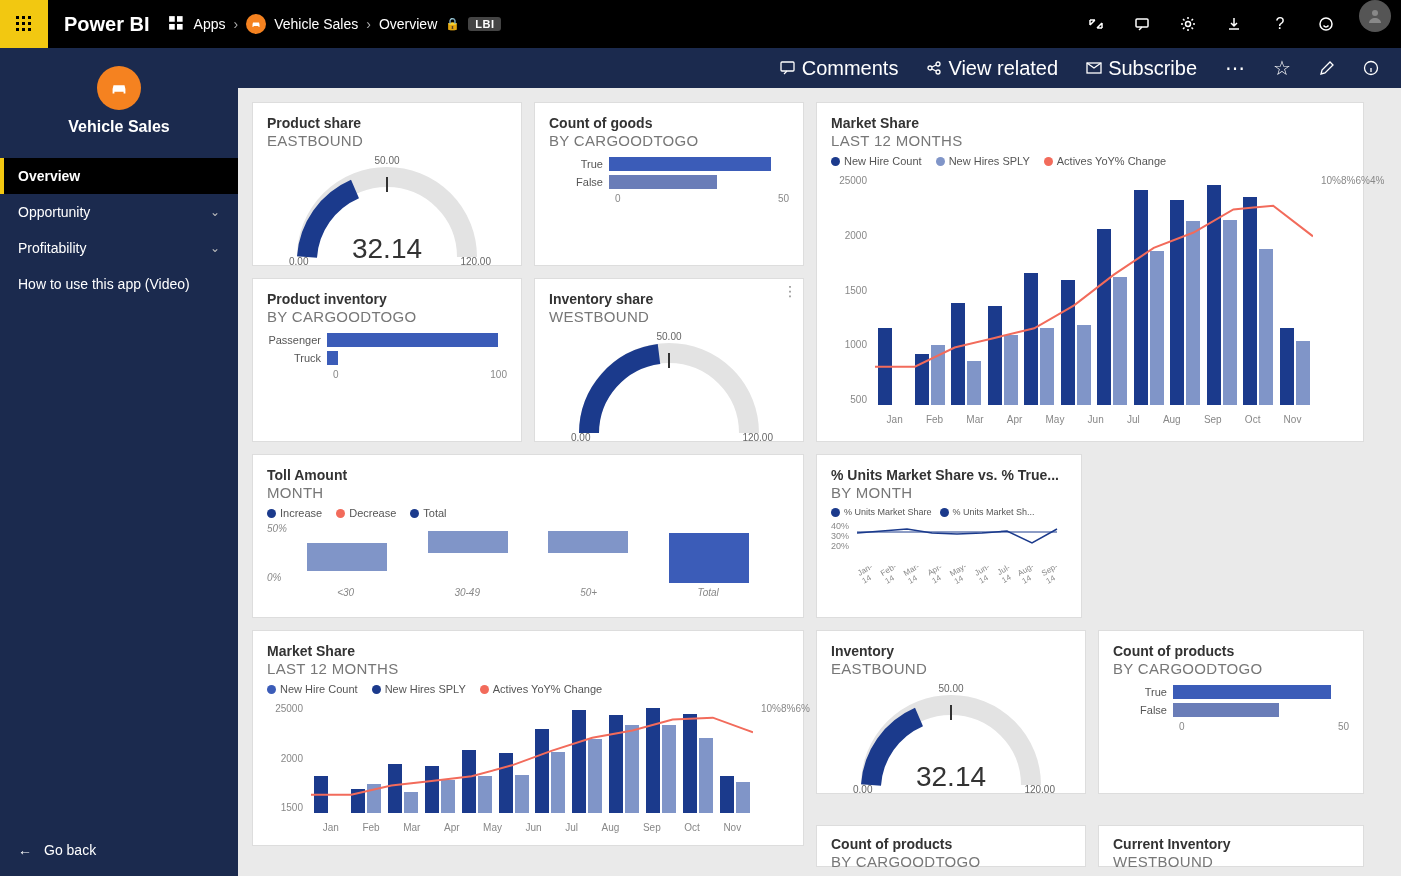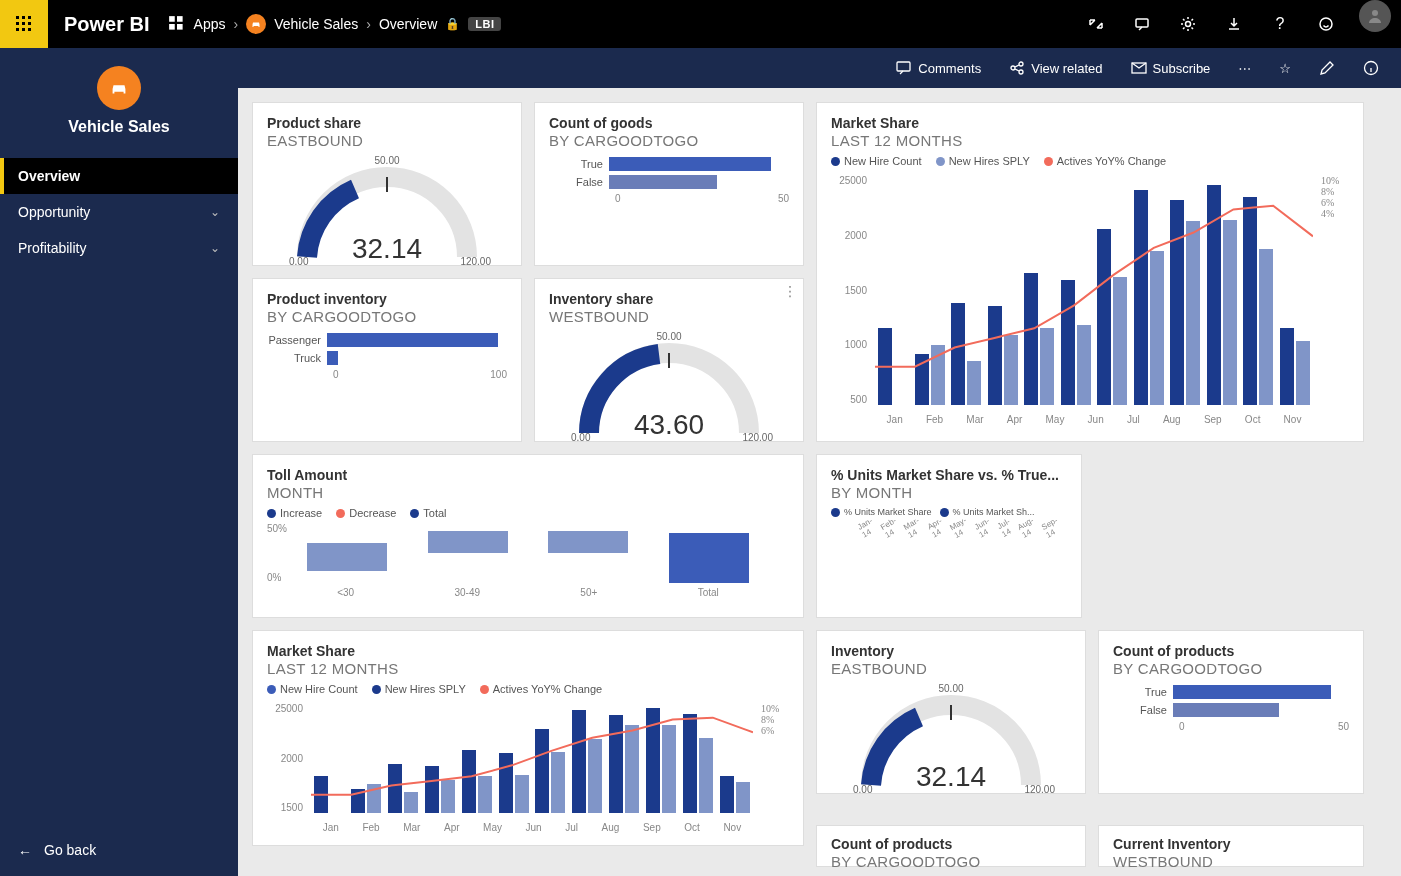--- a/index.html
+++ b/index.html
@@ -14,21 +14,21 @@
 .breadcrumbs .chev { color: #aaa; }
 .bc-icon { width: 18px; height: 18px; }
 .orange-circle { width: 20px; height: 20px; background: #f58220; border-radius: 50%; display: flex; align-items: center; justify-content: center; }
 .lbi-tag { background: #444; padding: 1px 7px; border-radius: 3px; font-size: 11px; font-weight: 600; letter-spacing: .5px; }
 .topbar-spacer { flex: 1; }
 .top-icons { display: flex; }
 .top-icon { width: 46px; height: 48px; display: flex; align-items: center; justify-content: center; color: #fff; }
 .avatar { width: 32px; height: 32px; background: #555; border-radius: 50%; margin: 0 10px; display:flex;align-items:center;justify-content:center; }
 
 
-.actionbar { height: 40px; background: #1b2a4e; display: flex; align-items: center; justify-content: flex-end; color: #fff; font-size: 13px; padding-right: 10px; gap: 4px; }
+.actionbar { height: 40px; background: #1b2a4e; display: flex; align-items: center; justify-content: flex-end; color: #fff; font-size: 20px; padding-right: 10px; gap: 4px; }
 .action-item { display: flex; align-items: center; gap: 6px; padding: 0 12px; height: 40px; }
 .action-icon { width: 16px; height: 16px; }
 
 
 .main { display: flex; height: calc(876px - 48px); }
 .sidebar { width: 238px; background: #1b2a4e; color: #fff; display: flex; flex-direction: column; position: relative; }
 .sidebar-top { text-align: center; padding: 18px 0 10px; }
 .side-orange-circle { width: 44px; height: 44px; background: #f58220; border-radius: 50%; margin: 0 auto 8px; display:flex;align-items:center;justify-content:center; }
 .side-title { font-weight: 600; font-size: 16px; }
 .nav-section { margin-top: 12px; }
@@ -66,33 +66,33 @@
 .hbar-fill { height: 14px; background: #3b5cb8; }
 .hbar-fill.alt { background: #6a7db8; }
 .hbar-axis { display: flex; justify-content: space-between; font-size: 10px; color: #888; padding-left: 66px; margin-top: 2px; }
 
 
 .legend { display: flex; gap: 14px; font-size: 11px; color: #555; margin-top: 6px; }
 .legend-item { display: flex; align-items: center; gap: 4px; }
 .dot { width: 9px; height: 9px; border-radius: 50%; }
 .market-chart { position: relative; height: 250px; margin-top: 8px; }
 .y-axis { position: absolute; left: 0; top: 0; bottom: 20px; width: 40px; display: flex; flex-direction: column; justify-content: space-between; font-size: 10px; color: #888; text-align: right; padding-right: 4px; }
-.y-axis-r { position: absolute; right: 0; top: 0; bottom: 20px; width: 32px; display:flex;flex-direction:column;justify-content:flex-start;font-size:10px;color:#888;text-align:left;padding-left:4px;font-family:Liberation Serif, serif; }
+.y-axis-r { position: absolute; right: 0; top: 0; bottom: 20px; width: 32px; display:flex;flex-direction:row;justify-content:space-between;font-size:10px;color:#888;text-align:left;padding-left:4px; }
 .bars-area { position: absolute; left: 44px; right: 36px; top: 0; bottom: 20px; display: flex; align-items: flex-end; justify-content: space-around; }
 .bar-group { display: flex; align-items: flex-end; gap: 2px; width: 30px; }
 .bar-a { width: 14px; background: #1b3a8c; }
 .bar-b { width: 14px; background: #8095c8; }
 .x-axis { position: absolute; left: 44px; right: 36px; bottom: 0; display: flex; justify-content: space-around; font-size: 10px; color: #888; }
 .line-overlay { position: absolute; left: 44px; right: 36px; top: 0; bottom: 20px; pointer-events:none; }
 
 
 .toll-tile { width: 552px; height: 164px; }
 .total-units-tile { width: 270px; height: 164px; }
 .units-ms-tile { width: 266px; height: 164px; }
-.toll-chart { position: relative; height: 80px; margin-top: 4px; }
+.toll-chart { position: relative; height: 80px; margin-top: 4px; font-style: italic; }
 .toll-bars { display: flex; justify-content: space-around; align-items: flex-end; height: 60px; padding: 0 20px; }
 .toll-bar { width: 80px; background: #8095c8; }
 .toll-bar.total { background: #3b5cb8; }
 .toll-yaxis { position:absolute;left:0;top:0;height:60px;display:flex;flex-direction:column;justify-content:space-between;font-size:10px;color:#888; }
 .toll-xaxis { display: flex; justify-content: space-around; padding: 4px 20px 0; font-size: 10px; color: #888; }
 
 
 .market2-tile { width: 552px; height: 216px; }
 .inv-tile { width: 270px; height: 164px; }
 .countprod-tile { width: 266px; height: 164px; }
@@ -211,20 +211,23 @@
           <span>Overview</span>
         </div>
       <div class="nav-item">
           <span>Opportunity</span>
           <span class="chevdown">⌄</span>
         </div>
       <div class="nav-item">
           <span>Profitability</span>
           <span class="chevdown">⌄</span>
         </div>
+      <div class="nav-item">
+          <span>How to use this app (Video)</span>
+        </div>
     </div>
     <div class="sidebar-footer">
       <span>←</span>
       <span>Go back</span>
     </div>
   </div>
 
   <div style="flex:1;display:flex;flex-direction:column;">
 
     <div class="actionbar">
@@ -346,21 +349,20 @@
             <div class="tile-sub">WESTBOUND</div>
             <div class="gauge tile-body">
               <span class="gauge-label g-mid">50.00</span>
               <svg viewBox="0 0 200 110">
                   <path d="M20 100 A80 80 0 0 1 180 100" fill="none" stroke="#e3e3e3" stroke-width="20"></path>
                   <path d="M20 100 A80 80 0 0 1 90 21" fill="none" stroke="#1b3a8c" stroke-width="20"></path>
                   <line x1="100" y1="20" x2="100" y2="35" stroke="#333" stroke-width="2"></line>
                 </svg>
               <span class="gauge-label g-min">0.00</span>
               <span class="gauge-label g-max">120.00</span>
-              <div class="gauge-value">43.60</div>
             </div>
           </div>
         </div>
 
         <div class="tile market-big">
           <div class="tile-title">Market Share</div>
           <div class="tile-sub">LAST 12 MONTHS</div>
           <div class="legend">
             <div class="legend-item">
                 <span class="dot" style="background:#1b3a8c"></span>
@@ -511,20 +513,31 @@
           <div class="tile-sub">BY MONTH</div>
           <div class="legend" style="font-size:9px;gap:8px">
             <div class="legend-item">
                 <span class="dot" style="background:#1b3a8c"></span>
                 <span>% Units Market Share</span>
               </div>
             <div class="legend-item">
                 <span class="dot" style="background:#1b3a8c"></span>
                 <span>% Units Market Sh...</span>
               </div>
+          </div>
+          <div class="line-chart-mini">
+            <div class="line-yaxis-mini">
+                <span>40%</span>
+                <span>30%</span>
+                <span>20%</span>
+              </div>
+            <svg width="100%" height="30" style="margin-left:26px">
+                <polyline points="0,12 25,10 50,8 75,12 100,13 125,12 150,10 175,22 200,8" fill="none" stroke="#1b3a8c" stroke-width="1.5"></polyline>
+                <line x1="0" y1="11" x2="200" y2="11" stroke="#1b3a8c" stroke-width="1"></line>
+              </svg>
           </div>
           <div class="xticks-mini" id="unitsms-x">
               <span>Jan-14</span>
               <span>Feb-14</span>
               <span>Mar-14</span>
               <span>Apr-14</span>
               <span>May-14</span>
               <span>Jun-14</span>
               <span>Jul-14</span>
               <span>Aug-14</span>

